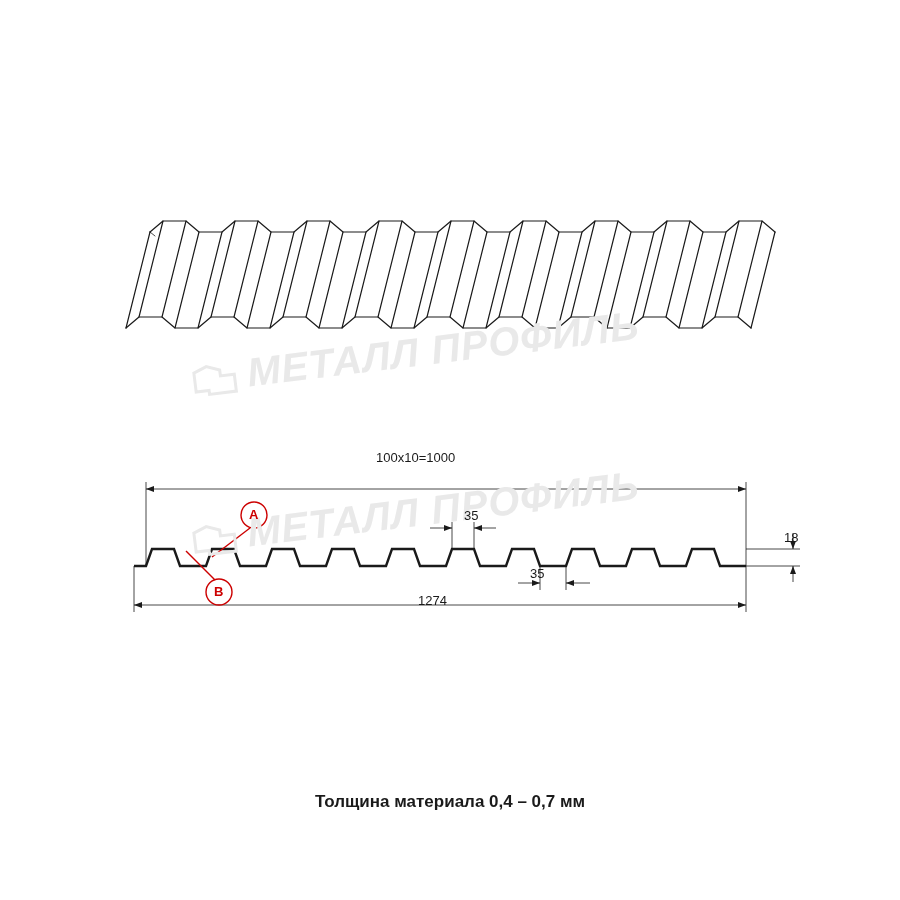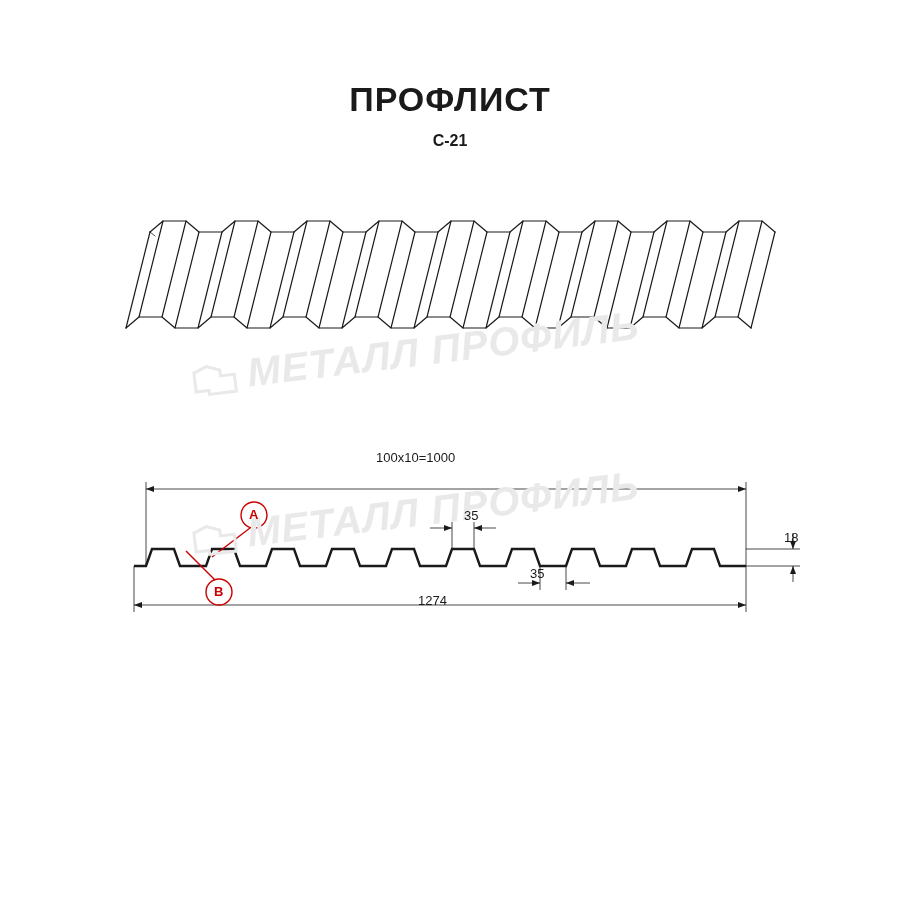--- a/index.html
+++ b/index.html
@@ -89,22 +89,20 @@
     font-weight: bold;
     color: #cc0000;
     white-space: nowrap;
   }
 </style>
 </head>
 <body>
 
 <div id="page">
 
-  <div id="title">ПРОФЛИСТ</div>
-  <div id="subtitle">С-21</div>
 
   <svg class="svg-layer" width="900" height="900" viewBox="0 0 900 900">
 
     <g fill="none" stroke="#1a1a1a" stroke-width="1.2" stroke-linejoin="round" stroke-linecap="round">
 
       <path d="M150,232 L163,221 L186,221 L199,232 L222,232 L235,221 L258,221 L271,232
                L294,232 L307,221 L330,221 L343,232 L366,232 L379,221 L402,221 L415,232
                L438,232 L451,221 L474,221 L487,232 L510,232 L523,221 L546,221 L559,232
                L582,232 L595,221 L618,221 L631,232 L654,232 L667,221 L690,221 L703,232
                L726,232 L739,221 L762,221 L775,232"></path>
@@ -231,13 +229,14 @@
 
   <div class="dim-text" style="top:450px; left:376px;">100x10=1000</div>
   <div class="dim-text" style="top:508px; left:464px;">35</div>
   <div class="dim-text" style="top:566px; left:530px;">35</div>
   <div class="dim-text" style="top:593px; left:418px;">1274</div>
   <div class="dim-text" style="top:530px; left:784px;">18</div>
 
   <div class="callout-label" style="top:507px; left:249px;">A</div>
   <div class="callout-label" style="top:584px; left:214px;">B</div>
 
+  <div id="footer">Толщина материала 0,4 – 0,7 мм</div>
 </div>
 
 </body></html>

